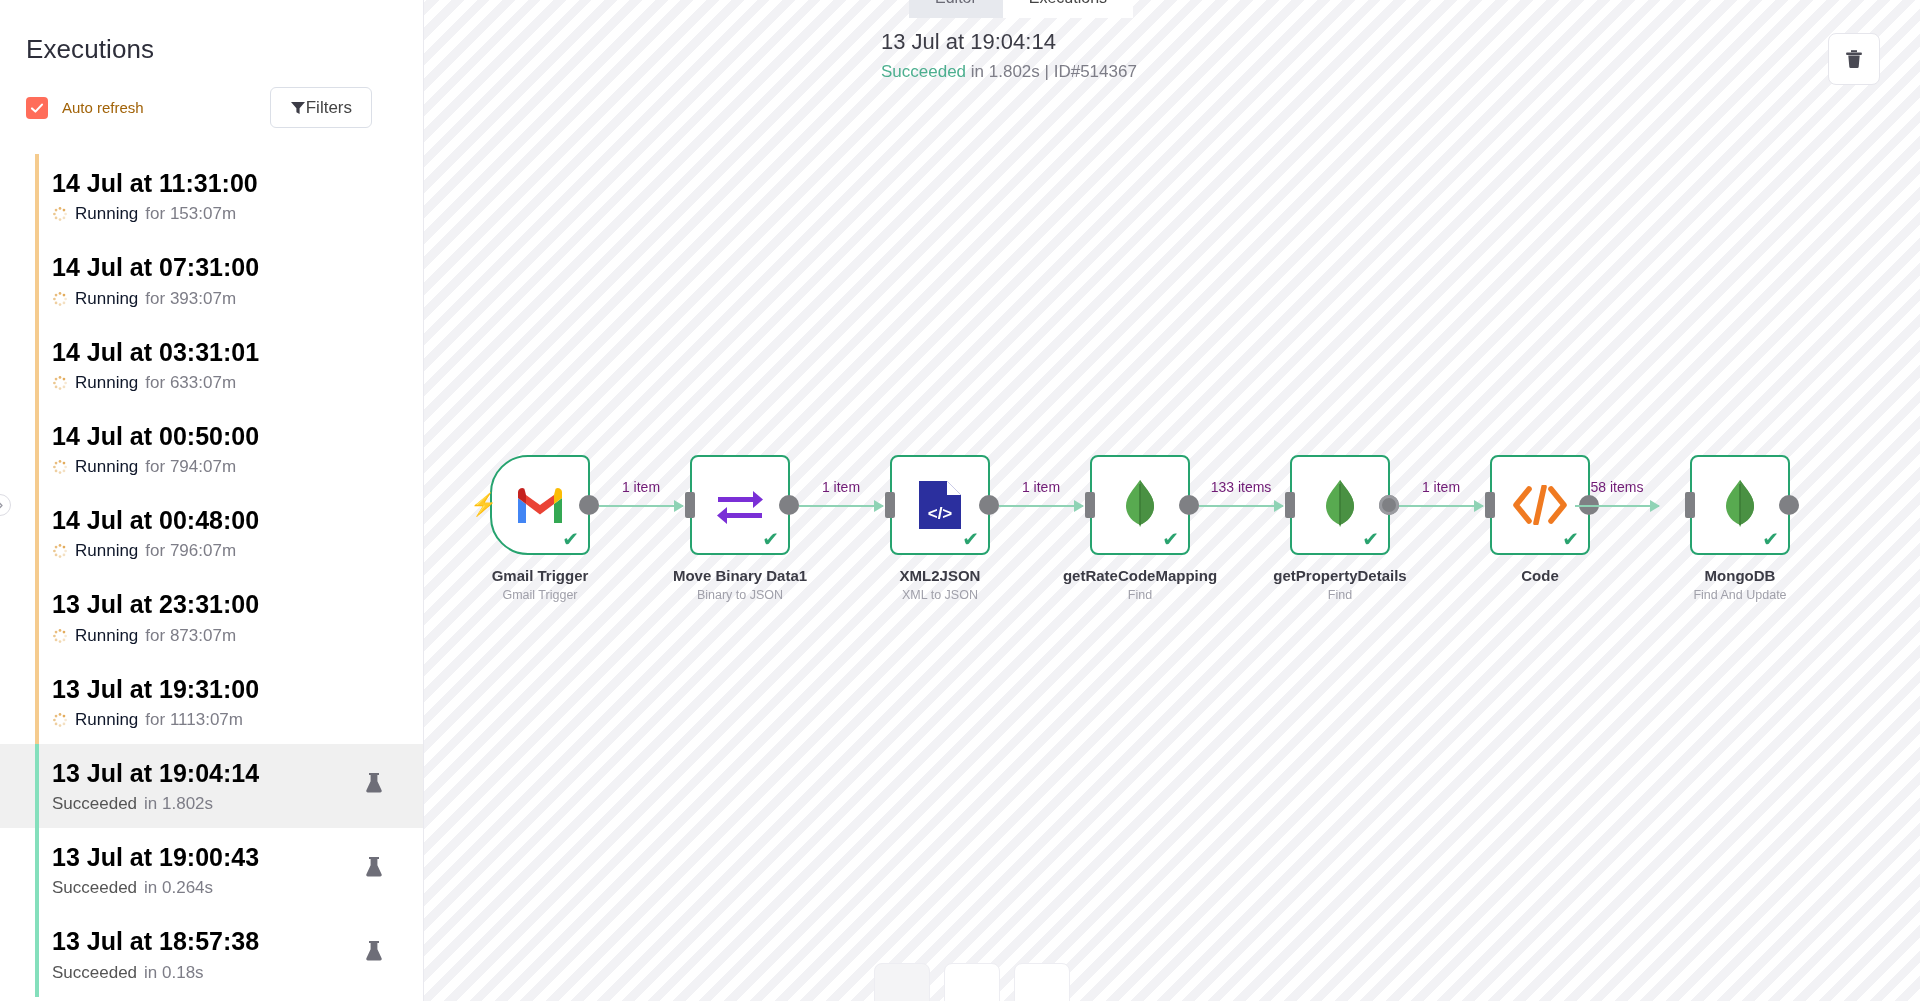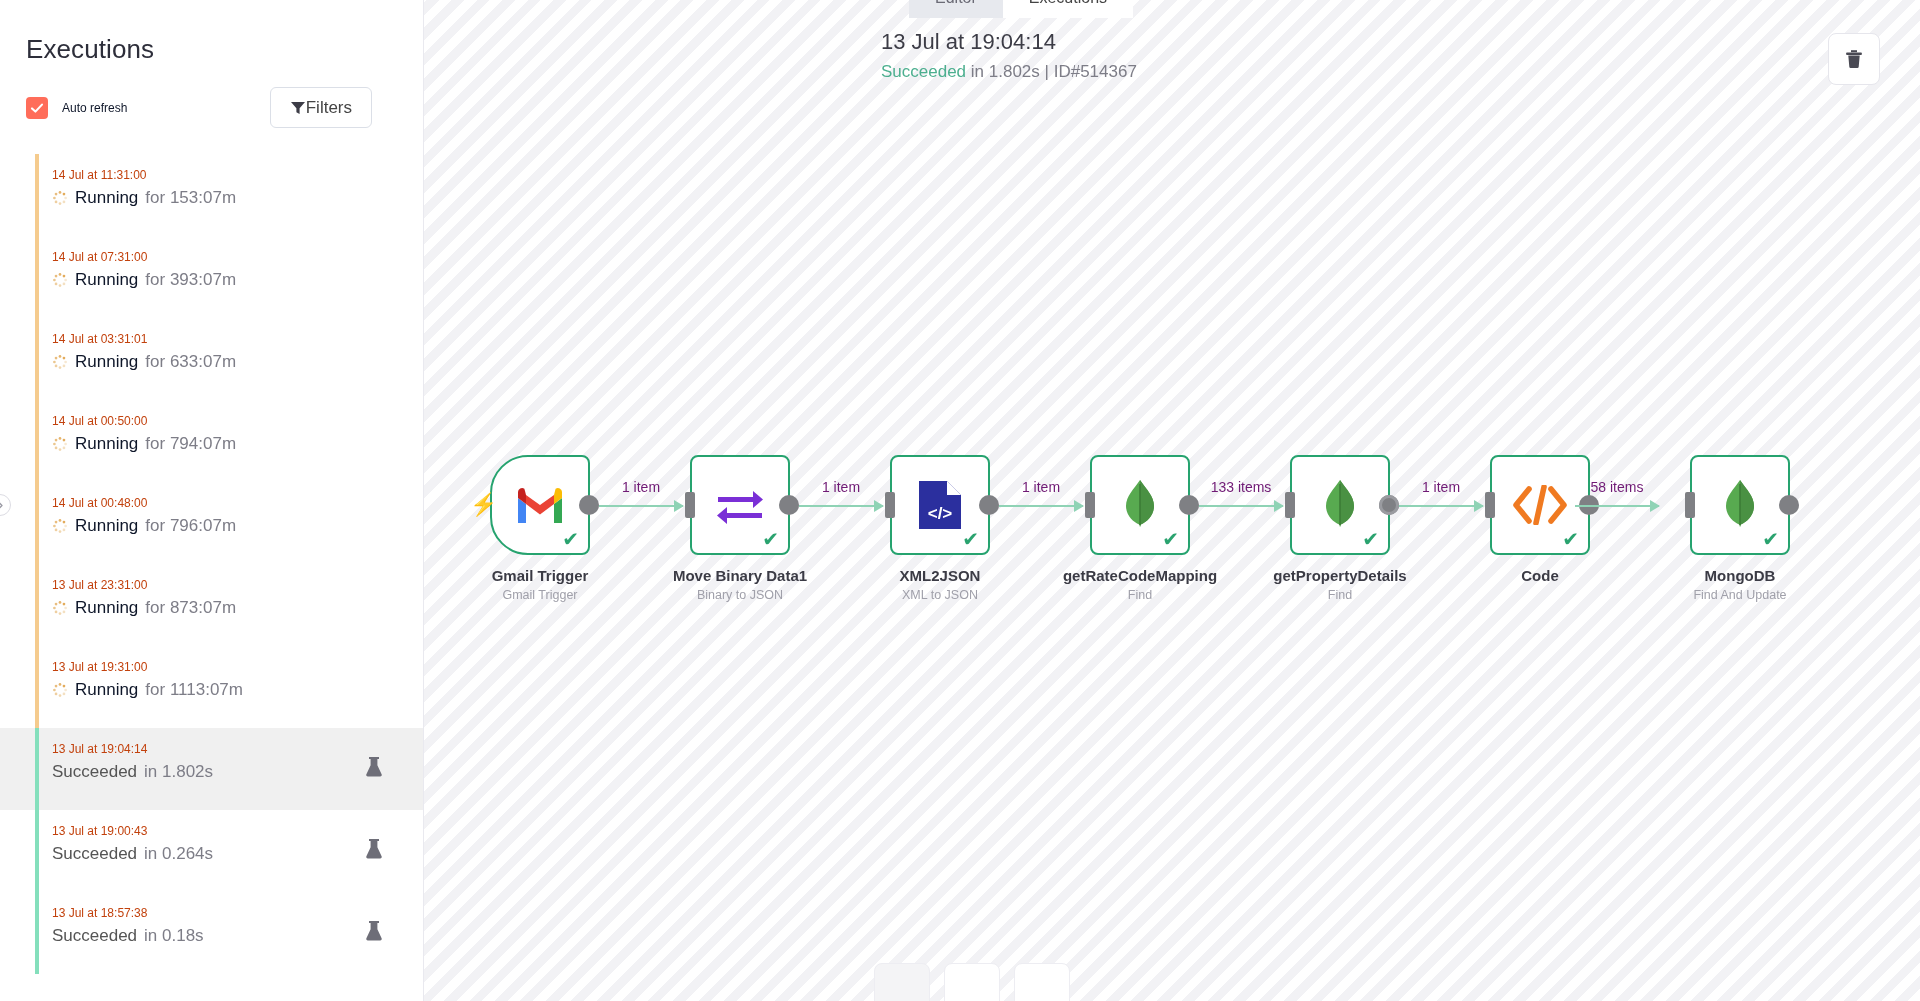--- a/index.html
+++ b/index.html
@@ -27,21 +27,21 @@
     display: flex; align-items: center; justify-content: space-between;
     padding: 22px 51px 0 26px;
   }
   .autorefresh { display: flex; align-items: center; gap: 14px; }
   .checkbox {
     width: 22px; height: 22px; border-radius: 4px; background: #ff6d5a;
     display: flex; align-items: center; justify-content: center;
     flex: 0 0 22px;
   }
   .checkbox svg { display: block; }
-  .autorefresh-label { font-size: 12px; color: #0f172a; }
+  .autorefresh-label { font-size: 15px; color: #a16207; }
   .filters-btn {
     display: flex; align-items: center; 
     border: 1px solid #dbdfe7; border-radius: 6px;
     background: #fff; padding: 11px 19px;
     font-size: 17px; color: #444; cursor: pointer;
     line-height: 1;
   }
   .filters-btn svg { display: block; }
 
   .exec-list { margin-top: 26px; position: relative; height: 846px; overflow: hidden; }
@@ -50,21 +50,21 @@
     justify-content: space-between;
     padding: 14px 40px 14px 52px;
     cursor: pointer; min-height: 82px;
   }
   .exec-item::before {
     content: ""; position: absolute; left: 35px; top: 0; bottom: 0; width: 4px;
   }
   .exec-item.status-running::before { background: #f5cb8e; }
   .exec-item.status-success::before { background: #84dfbc; }
   .exec-item.selected { background: #f0f0f0; }
-  .exec-time { font-size: 12px; font-weight: normal; color: #c2410c; line-height: 1.25; }
+  .exec-time { font-size: 25px; font-weight: bold; color: #000000; line-height: 1.25; }
   .exec-status { font-size: 17px; color: #7d7d87; margin-top: 5px; display: flex; align-items: center; gap: 7px; }
   .exec-status .state-running { color: #0f172a; }
   .exec-status .state-success { color: #555; }
   .spinner-icon { display: inline-block; width: 16px; height: 16px; flex: 0 0 16px; }
   .flask-icon { margin-top: 14px; flex: 0 0 auto; }
   .collapse-handle {
     position: absolute; left: -11px; top: 494px;
     width: 22px; height: 22px; border-radius: 50%;
     background: #fff; border: 1px solid #dcdce3;
     display: flex; align-items: center; justify-content: center;

